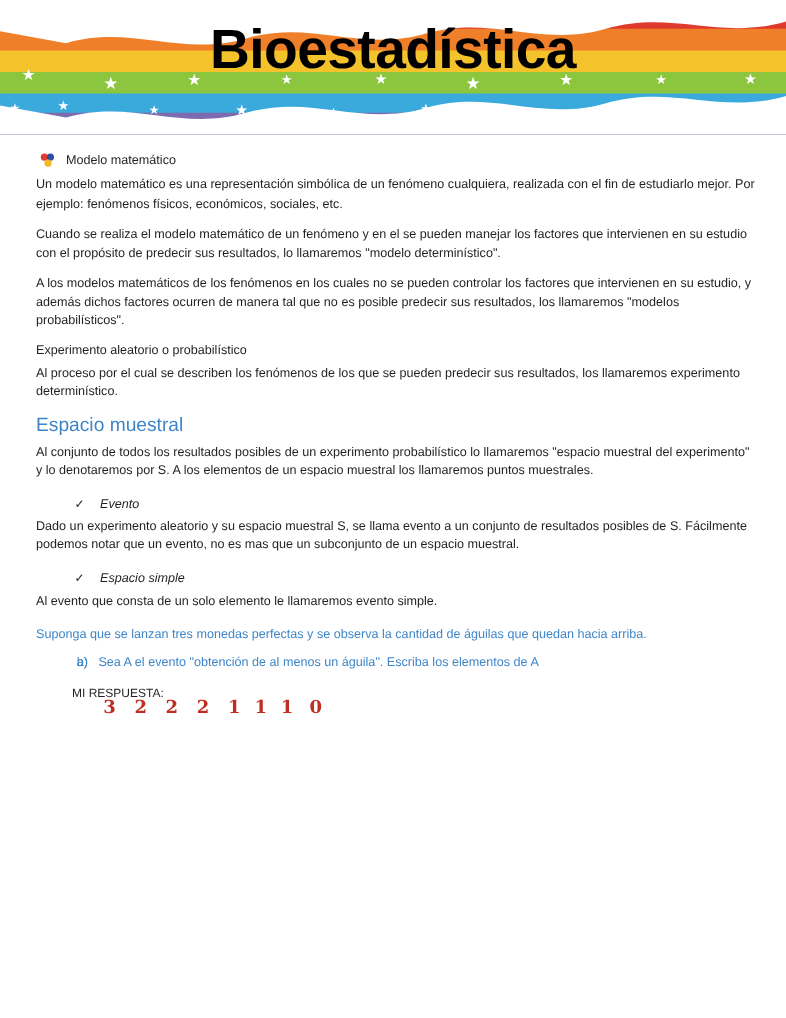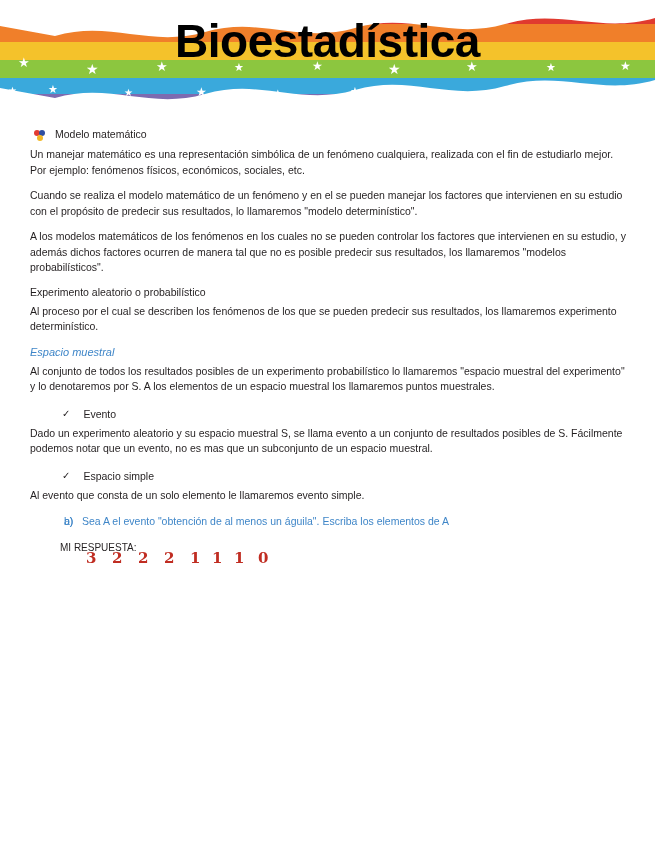--- a/index.html
+++ b/index.html
@@ -59,21 +59,21 @@
   }
   .para {
     font-size:10.5px;
     line-height:15.5px;
     margin:6px 0 10px 0;
     text-align:left;
     color:#231f20;
   }
   .bullet-row {
     display:flex;
-    align-items:flex-end;
+    align-items:flex-start;
     margin:9px 0 2px 0;
   }
   .bullet-ico {
     width:11px; height:11px;
     margin:1px 10px 0 4px;
     flex:0 0 auto;
     position:relative;
   }
   .bullet-ico i {
     position:absolute;
@@ -86,37 +86,36 @@
   .bullet-ico i.y { background:#f2b826; left:2.5px; top:5px; }
   .bullet-label {
     font-size:10.5px;
     line-height:14px;
   }
   .sub-head {
     font-size:10.5px;
     margin:10px 0 2px 0;
   }
   .blue-head {
-    font-size:11px;
-    font-style:italic;
+    font-size:16px;
     color:#3f86c8;
     margin:11px 0 2px 0;
   }
   .check-row {
     display:flex;
     align-items:flex-start;
     margin:13px 0 3px 0;
     padding-left:32px;
   }
   .check-ico {
     font-size:10px;
     margin-right:13px;
     color:#231f20;
   }
-  .check-label { font-size:10.5px; }
+  .check-label { font-size:10.5px;font-style:italic; }
   .blue-para {
     font-size:10.5px;
     line-height:15.5px;
     color:#3f86c8;
     margin:13px 0 6px 0;
   }
   .ol-list {
     margin:4px 0 0 0;
     padding-left:52px;
     list-style:none;
@@ -203,21 +202,21 @@
 <div class="content">
 
   <div class="bullet-row">
     <span class="bullet-ico">
         <i class="r"></i>
         <i class="b"></i>
         <i class="y"></i>
       </span>
     <span class="bullet-label">Modelo matemático</span>
   </div>
-  <p class="para">Un manejar matemático es una representación simbólica de un fenómeno cualquiera, realizada con el fin de estudiarlo mejor. Por ejemplo: fenómenos físicos, económicos, sociales, etc.</p>
+  <p class="para">Un modelo matemático es una representación simbólica de un fenómeno cualquiera, realizada con el fin de estudiarlo mejor. Por ejemplo: fenómenos físicos, económicos, sociales, etc.</p>
 
   <p class="para">Cuando se realiza el modelo matemático de un fenómeno y en el se pueden manejar los factores que intervienen en su estudio con el propósito de predecir sus resultados, lo llamaremos "modelo determinístico".</p>
 
   <p class="para">A los modelos matemáticos de los fenómenos en los cuales no se pueden controlar los factores que intervienen en su estudio, y además dichos factores ocurren de manera tal que no es posible predecir sus resultados, los llamaremos "modelos probabilísticos".</p>
 
   <div class="sub-head">Experimento aleatorio o probabilístico</div>
 
   <p class="para">Al proceso por el cual se describen los fenómenos de los que se pueden predecir sus resultados, los llamaremos experimento determinístico.</p>
 
   <div class="blue-head">Espacio muestral</div>
@@ -228,20 +227,21 @@
     <span class="check-label">Evento</span>
   </div>
   <p class="para">Dado un experimento aleatorio y su espacio muestral S, se llama evento a un conjunto de resultados posibles de S. Fácilmente podemos notar que un evento, no es mas que un subconjunto de un espacio muestral.</p>
 
   <div class="check-row">
     <span class="check-ico">✓</span>
     <span class="check-label">Espacio simple</span>
   </div>
   <p class="para">Al evento que consta de un solo elemento le llamaremos evento simple.</p>
 
+  <p class="blue-para">Suponga que se lanzan tres monedas perfectas y se observa la cantidad de águilas que quedan hacia arriba.</p>
 
   <ul class="ol-list">
     <li>
       <span class="mk">a)</span>
     </li>
     <li>
       <span class="mk">b)</span>
       <span>Sea A el evento "obtención de al menos un águila". Escriba los elementos de A</span>
     </li>
   </ul>

